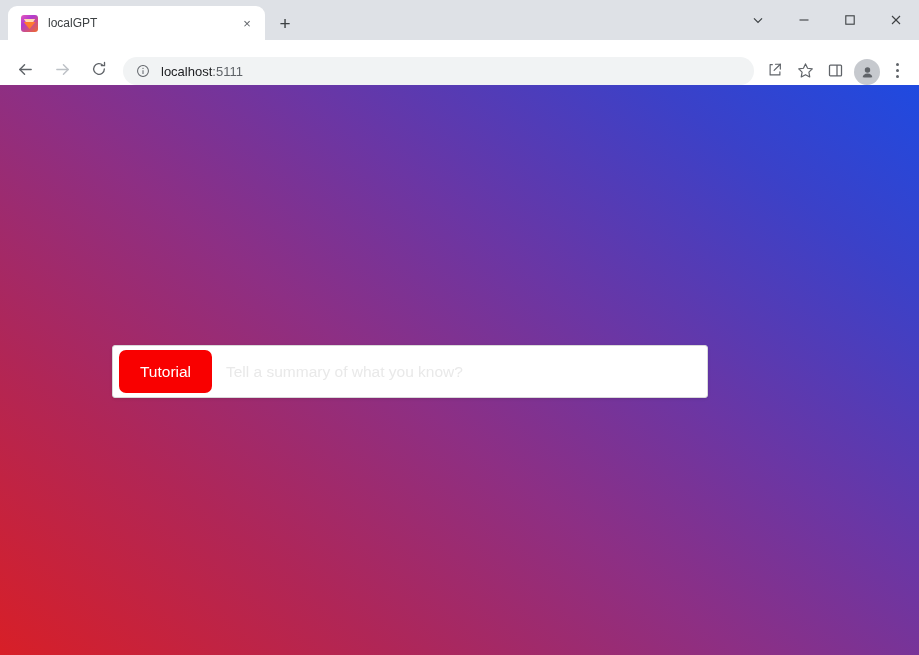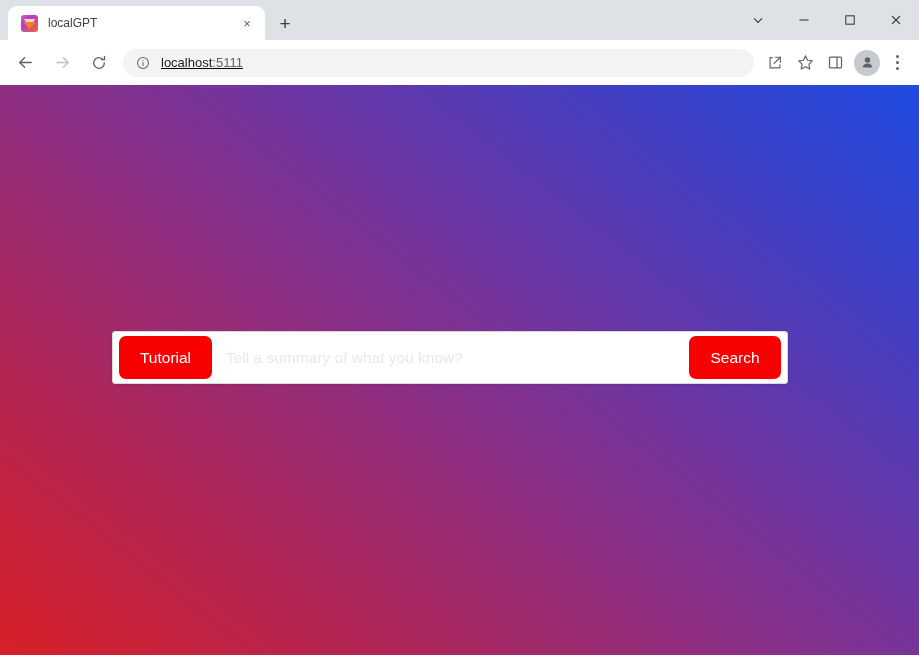--- a/index.html
+++ b/index.html
@@ -116,24 +116,23 @@
     color: #3c4043;
   }
   .wc-btn svg { display: block; }
 
   
   .toolbar {
     height: 45px;
     flex: 0 0 45px;
     background: #ffffff;
     display: flex;
-    align-items: center;
+    align-items: flex-end;
     padding: 0 9px;
     gap: 0;
-    text-decoration: underline;
   }
 
   .nav-btn {
     width: 32px; height: 32px;
     display: flex; align-items: center; justify-content: center;
     border-radius: 50%;
     margin-right: 5px;
     color: #5f6368;
   }
   .nav-btn.disabled { color: #bdc1c6; }
@@ -201,22 +200,22 @@
         #3b41c8 16%,
         #6b36a4 38%,
         #8d2f84 55%,
         #b02657 76%,
         #d81f27 100%);
   }
 
   .search-wrap {
     position: absolute;
     left: 112px;
-    top: 246px;
-    width: 676px;
+    top: 260px;
+    width: 596px;
     height: 53px;
   }
 
   .search-bar {
     width: 100%;
     height: 100%;
     background: #ffffff;
     border: 1px solid #d9d9d9;
     border-radius: 3px;
     display: flex;
@@ -373,19 +372,18 @@
 
   <div class="viewport">
 
     <div class="search-wrap">
       <div class="search-bar">
 
         <button class="btn-red btn-tutorial">Tutorial</button>
 
         <input class="search-input" type="text" placeholder="Tell a summary of what you know?" style="">
 
-        <button class="btn-red btn-search">Search</button>
 
       </div>
     </div>
 
   </div>
 </div>
 
 </body></html>

